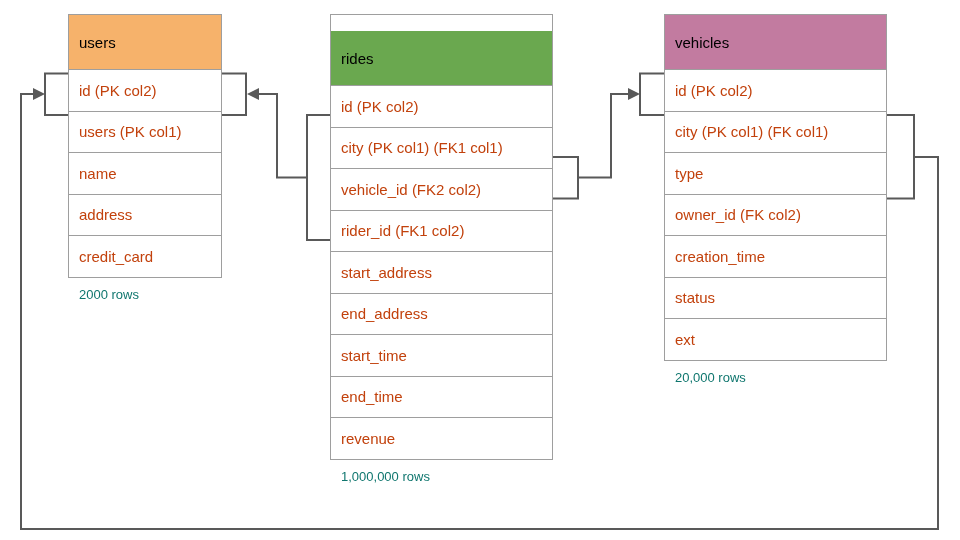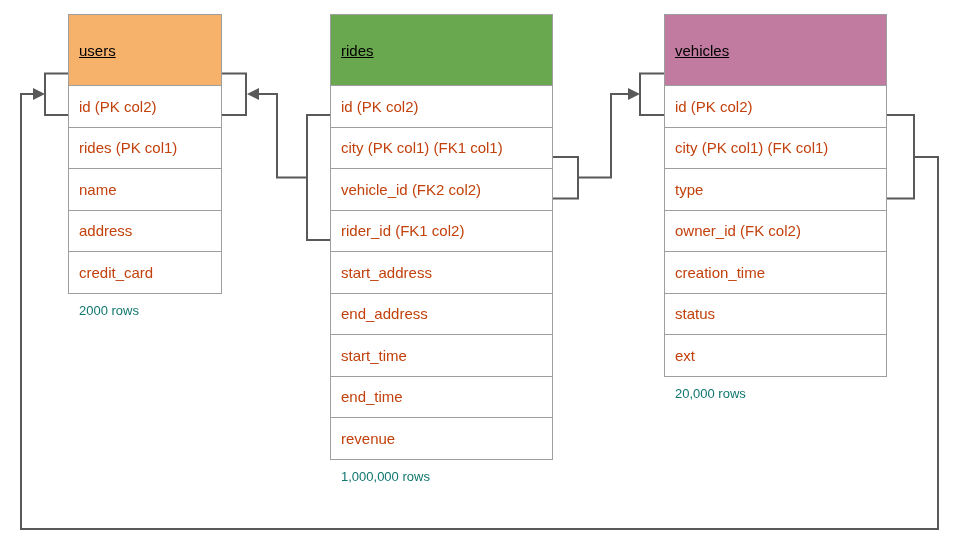--- a/index.html
+++ b/index.html
@@ -38,24 +38,23 @@
   }
   .table-box {
     border: 1px solid var(--border-color);
     background: #ffffff;
     box-sizing: border-box;
   }
   .table-header {
     height: 46px;
     display: flex;
     align-items: center;
-    padding: 12px 10px;
+    padding: 4px 10px;
     font-size: 15px;
     color: #000000;
-    text-decoration: underline;
   }
   .table-row {
     height: 41.5px;
     display: flex;
     align-items: center;
     padding: 0 10px;
     font-size: 15px;
     color: #c2410c;
     background: #ffffff;
     border-top: 1px solid var(--border-color);
@@ -101,32 +100,32 @@
       <polygon points="45,94 33,88 33,100"></polygon>
       <path d="M68,73.5 H45 V115 H68"></path>
     </g>
   </svg>
 
   <div class="table-wrap" id="table-users">
     <div class="table-box">
       <div class="table-header" style="background: rgb(246, 178, 107);">users</div>
       <div>
           <div class="table-row">id (PK col2)</div>
-          <div class="table-row">rides (PK col1)</div>
+          <div class="table-row">users (PK col1)</div>
           <div class="table-row">name</div>
           <div class="table-row">address</div>
           <div class="table-row">credit_card</div>
         </div>
     </div>
     <div class="row-count">2000 rows</div>
   </div>
 
   <div class="table-wrap" id="table-rides">
     <div class="table-box">
-      <div class="table-header" style="background: rgb(106, 168, 79);">rides</div>
+      <div class="table-header" style="background: rgb(106, 168, 79); margin-top: 16px;">rides</div>
       <div>
           <div class="table-row">id (PK col2)</div>
           <div class="table-row">city (PK col1) (FK1 col1)</div>
           <div class="table-row">vehicle_id (FK2 col2)</div>
           <div class="table-row">rider_id (FK1 col2)</div>
           <div class="table-row">start_address</div>
           <div class="table-row">end_address</div>
           <div class="table-row">start_time</div>
           <div class="table-row">end_time</div>
           <div class="table-row">revenue</div>

